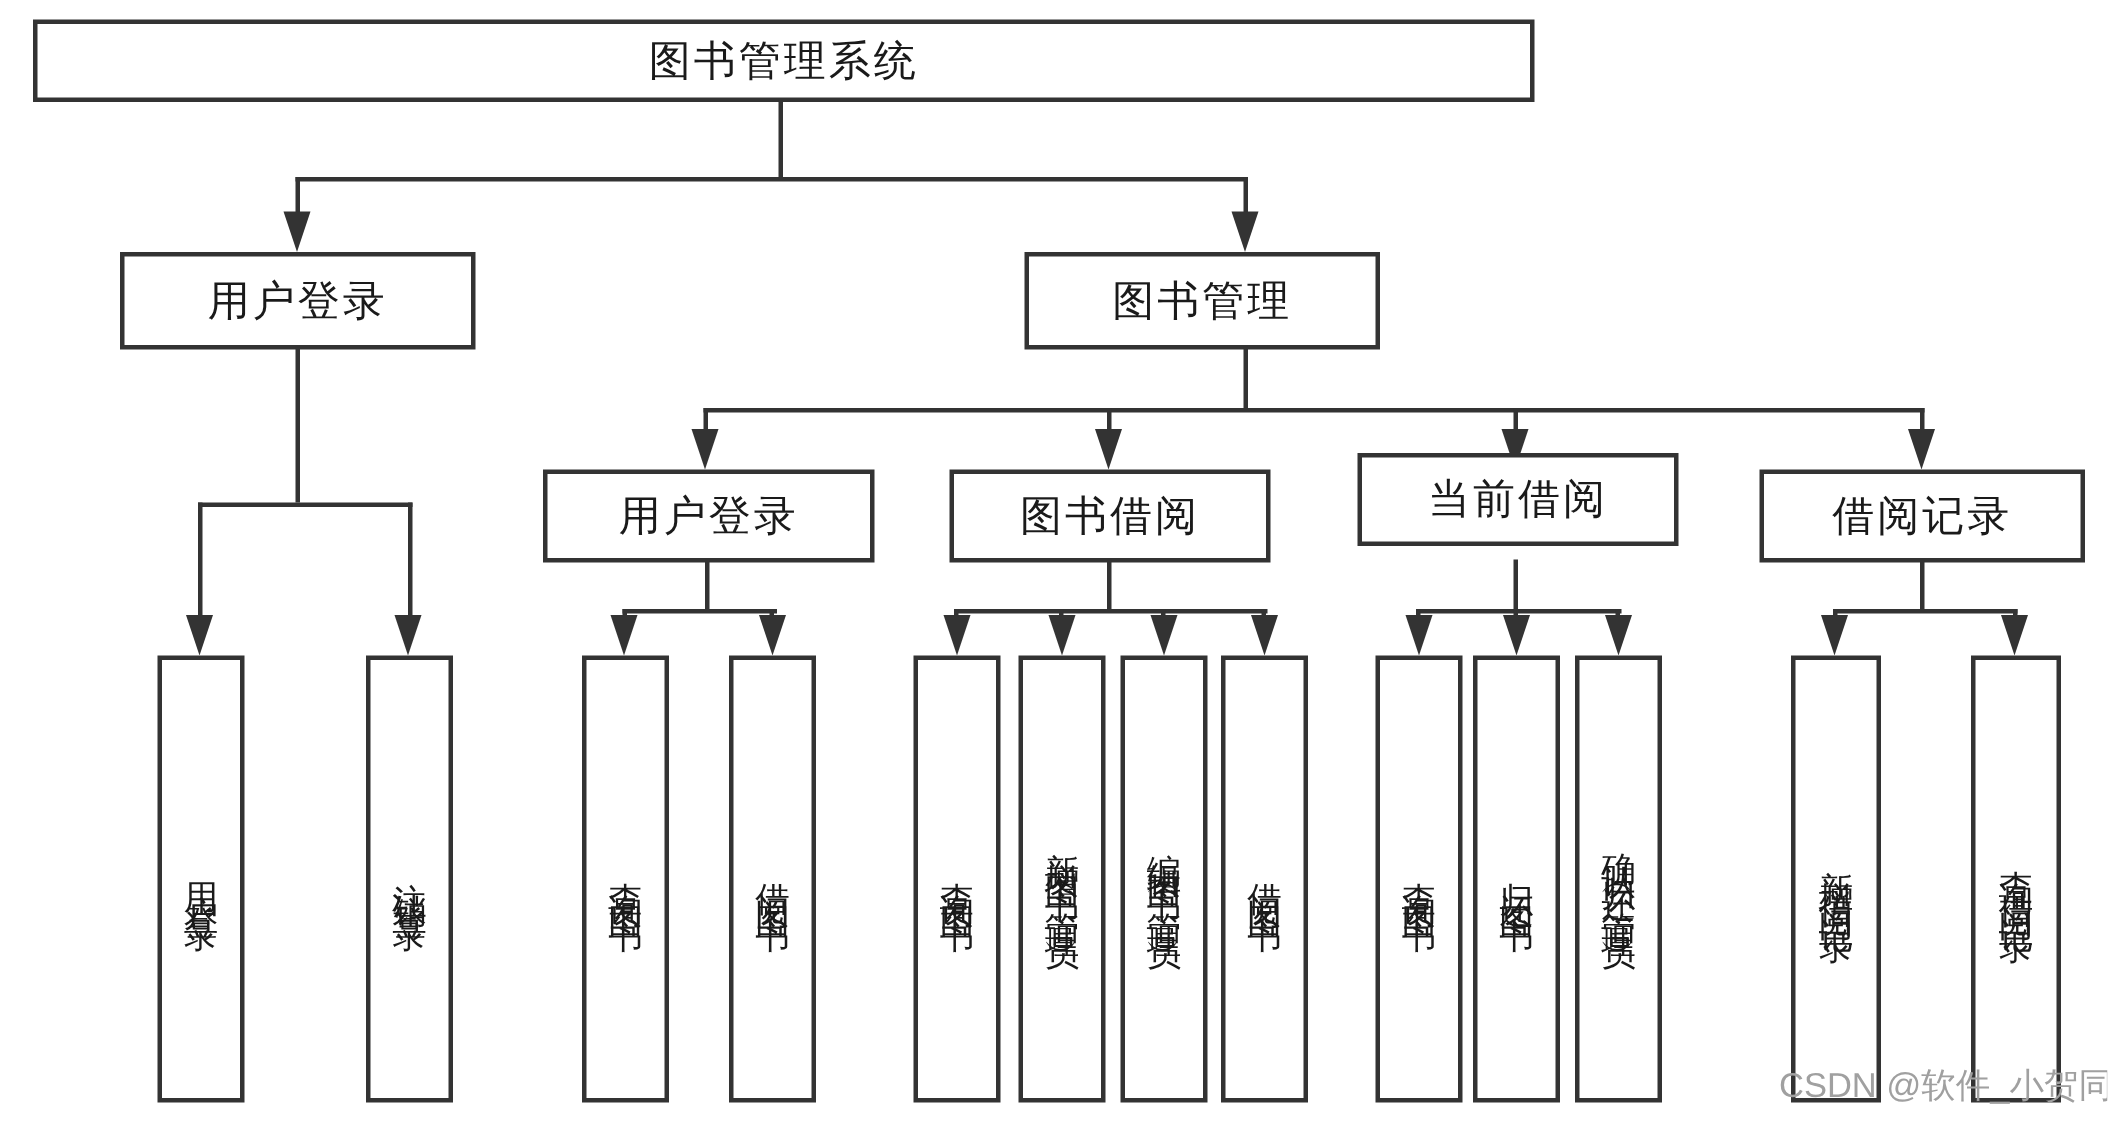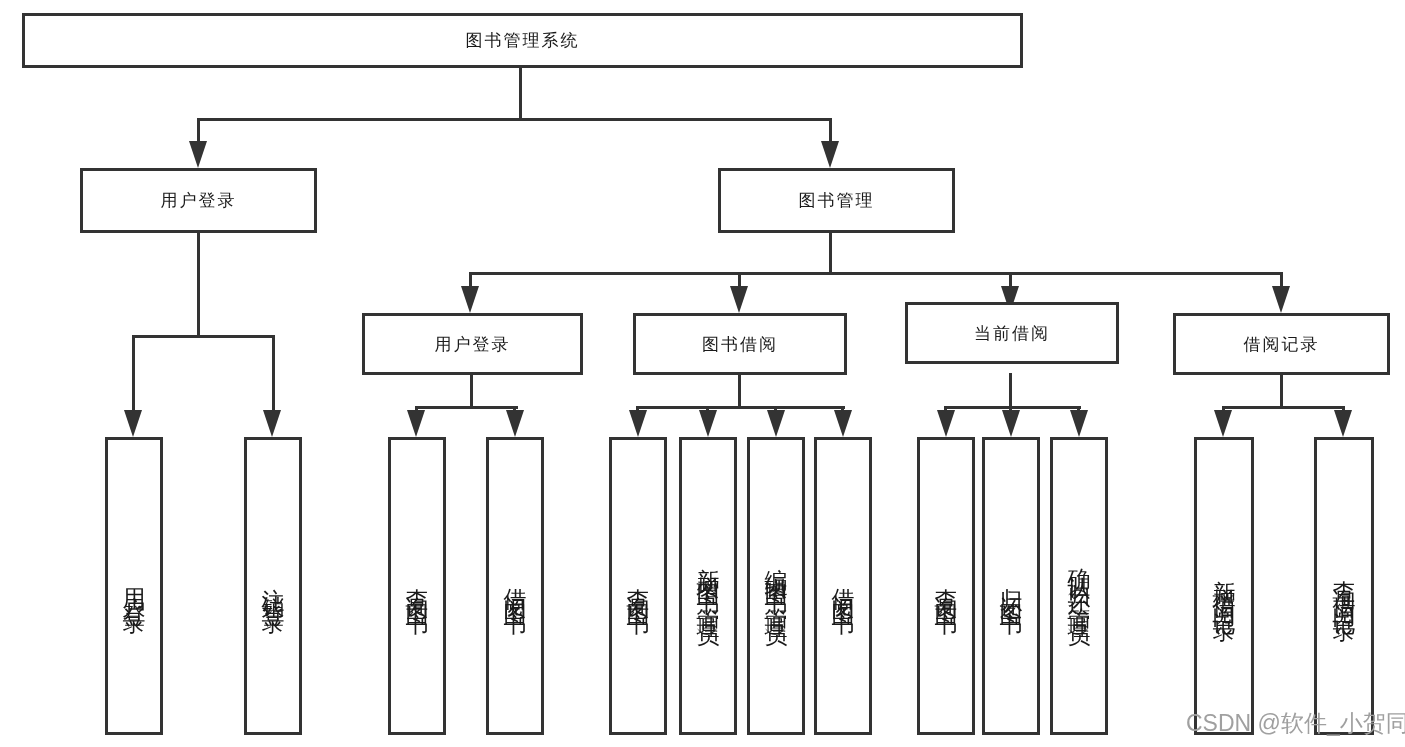--- a/index.html
+++ b/index.html
@@ -17,21 +17,21 @@
     overflow:hidden;
   }
   .hbox{
     position:absolute;
     box-sizing:border-box;
     border:3px solid var(--line);
     background:#fff;
     display:flex;align-items:center;justify-content:center;
   }
   .hlabel{
-    font-size:17px;color:var(--text);letter-spacing:2px;white-space:nowrap;
+    font-size:28px;color:var(--text);letter-spacing:2px;white-space:nowrap;
   }
   .vbox{
     position:absolute;
     box-sizing:border-box;
     border:3px solid var(--line);
     background:#fff;
     top:437px;height:298px;width:58px;
     display:flex;align-items:center;justify-content:center;
   }
   .vlabel{
@@ -68,21 +68,21 @@
   <div class="line" style="left:519px;top:66px;width:3px;height:54px"></div>
   <div class="line" style="left:197px;top:118px;width:635px;height:3px"></div>
   <div class="line" style="left:197px;top:118px;width:3px;height:28px"></div>
   <div class="arrow" style="left:189px;top:141px"></div>
   <div class="line" style="left:829px;top:118px;width:3px;height:28px"></div>
   <div class="arrow" style="left:821px;top:141px"></div>
 
   <div class="hbox" style="left:80px;top:168px;width:237px;height:65px">
     <span class="hlabel">用户登录</span>
   </div>
-  <div class="hbox" style="left:718px;top:168px;width:237px;height:65px">
+  <div class="hbox" style="left:683px;top:168px;width:237px;height:65px">
     <span class="hlabel">图书管理</span>
   </div>
 
   <div class="line" style="left:197px;top:231px;width:3px;height:104px"></div>
   <div class="line" style="left:132px;top:335px;width:143px;height:3px"></div>
   <div class="line" style="left:132px;top:335px;width:3px;height:78px"></div>
   <div class="arrow" style="left:124px;top:410px"></div>
   <div class="line" style="left:272px;top:335px;width:3px;height:78px"></div>
   <div class="arrow" style="left:263px;top:410px"></div>
 

